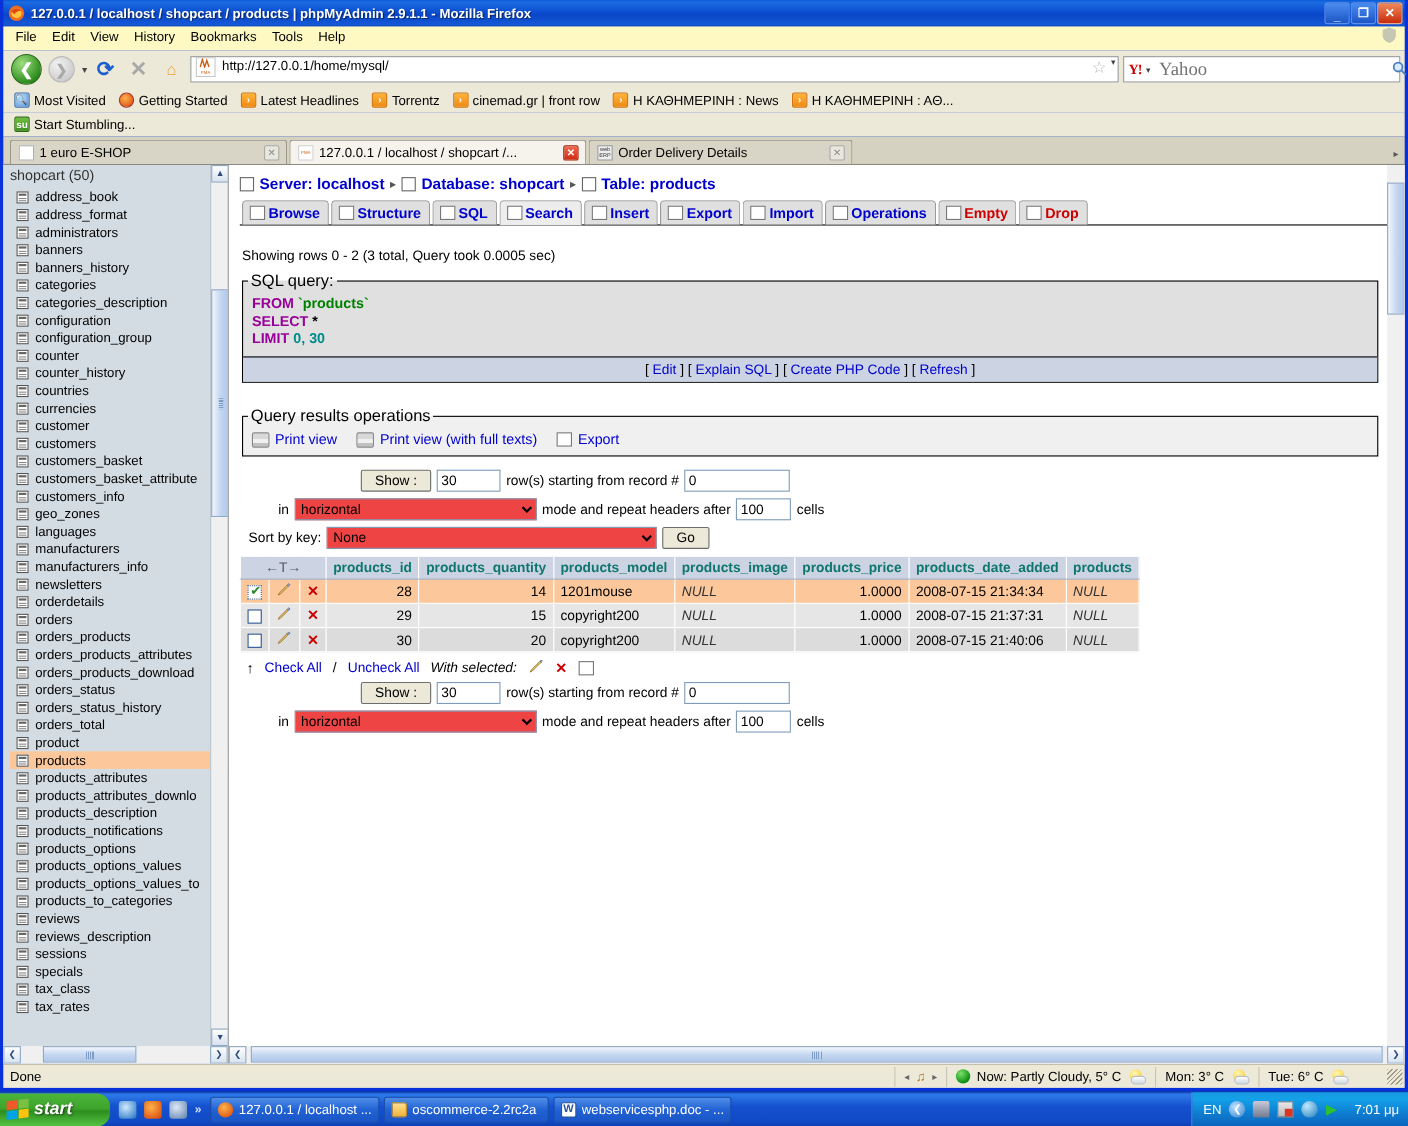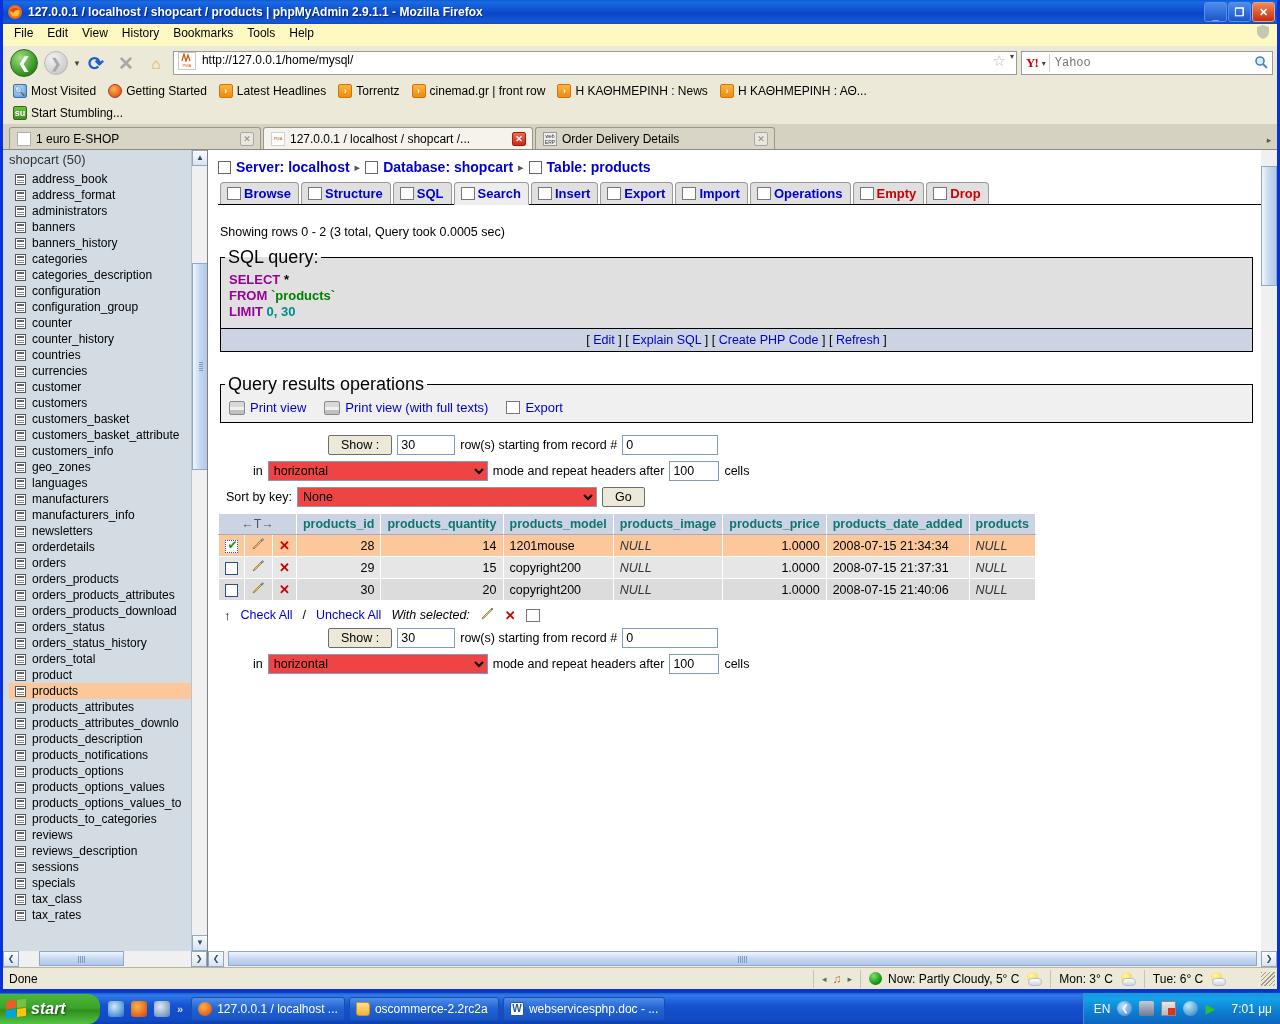--- a/index.html
+++ b/index.html
@@ -100,22 +100,22 @@
   #searchwrap {
     width: 252px; height: 24px; background: #fff; border: 1px solid #9b9b9b;
     display: flex; align-items: center; padding: 0 2px; flex: 0 0 252px;
   }
   .ybadge {
     font-family: "Liberation Serif", serif; font-weight: bold; color: #c00;
     font-size: 13px; background: #fff; padding: 0 2px; letter-spacing: -1px;
   }
   .vsep { width: 1px; height: 18px; background: #cfcfcf; margin: 0 3px; }
   #searchbox {
-    flex: 1 1 auto; border: none; outline: none; font-size: 12px; color: #808080;
-    font-family: Liberation Mono, monospace; background: transparent;
+    flex: 1 1 auto; border: none; outline: none; font-size: 17px; color: #808080;
+    font-family: Liberation Serif, serif; background: transparent;
   }
   .magn { font-size: 14px; color: #4a7fc1; margin-right: 2px; }
 
   
   .bmbar {
     flex: 0 0 22px; height: 22px; background: #ece9d8;
     display: flex; align-items: center; padding-left: 6px; gap: 4px;
     overflow: hidden; white-space: nowrap;
   }
   .bm { display: flex; align-items: center; gap: 4px; padding: 1px 4px; font-size: 12px; color: #000; }
@@ -239,21 +239,21 @@
   }
   .ptab.active { background: #ededed; position: relative; top: 1px; border-bottom: 1px solid #ededed; }
   .ptab.danger { color: #cc0000; }
   .picon { width: 14px; height: 13px; flex: 0 0 14px; border: 1px solid #777; background: #fff; position: relative; }
 
   .showrows { margin: 20px 0 8px 2px; font-size: 12.5px; color: #000; }
 
   fieldset.pma {
     border: 1px solid #000; margin: 0 8px 0 2px; padding: 0; background: #e0e0e0;
   }
-  fieldset.pma legend { font-size: 18px; padding: 0 3px; margin-left: 4px; color:#000; }
+  fieldset.pma legend { font-size: 15px; padding: 0 3px; margin-left: 4px; color:#000; }
   .sqlbody { padding: 4px 8px 8px 8px; font-size: 13px; line-height: 16px; font-weight: bold; }
   .kw { color: #990099; }
   .star2 { color: #000; }
   .tbl { color: #008000; }
   .num { color: #008b8b; }
   .sqlfoot {
     background: #ccd4e4; border-top: 1px solid #000; padding: 4px 8px; text-align: center;
     font-size: 12.5px; color: #000;
   }
   .sqlfoot a { color: #0000cc; text-decoration: none; }
@@ -812,26 +812,26 @@
               <span>Drop</span>
             </div>
           </div>
 
         <div class="showrows">Showing rows 0 - 2 (3 total, Query took 0.0005 sec)</div>
 
         <fieldset class="pma" style="margin-top:8px">
           <legend>SQL query:</legend>
           <div class="sqlbody">
             <div>
+              <span class="kw">FROM</span>
+              <span class="tbl">`products`</span>
+            </div>
+            <div>
               <span class="kw">SELECT</span>
               <span class="star2">*</span>
-            </div>
-            <div>
-              <span class="kw">FROM</span>
-              <span class="tbl">`products`</span>
             </div>
             <div>
               <span class="kw">LIMIT</span>
               <span class="num">0</span><span class="num">,</span>
               <span class="num">30</span>
             </div>
           </div>
           <div class="sqlfoot">
             <span>[</span>
             <a href="#">Edit</a>

